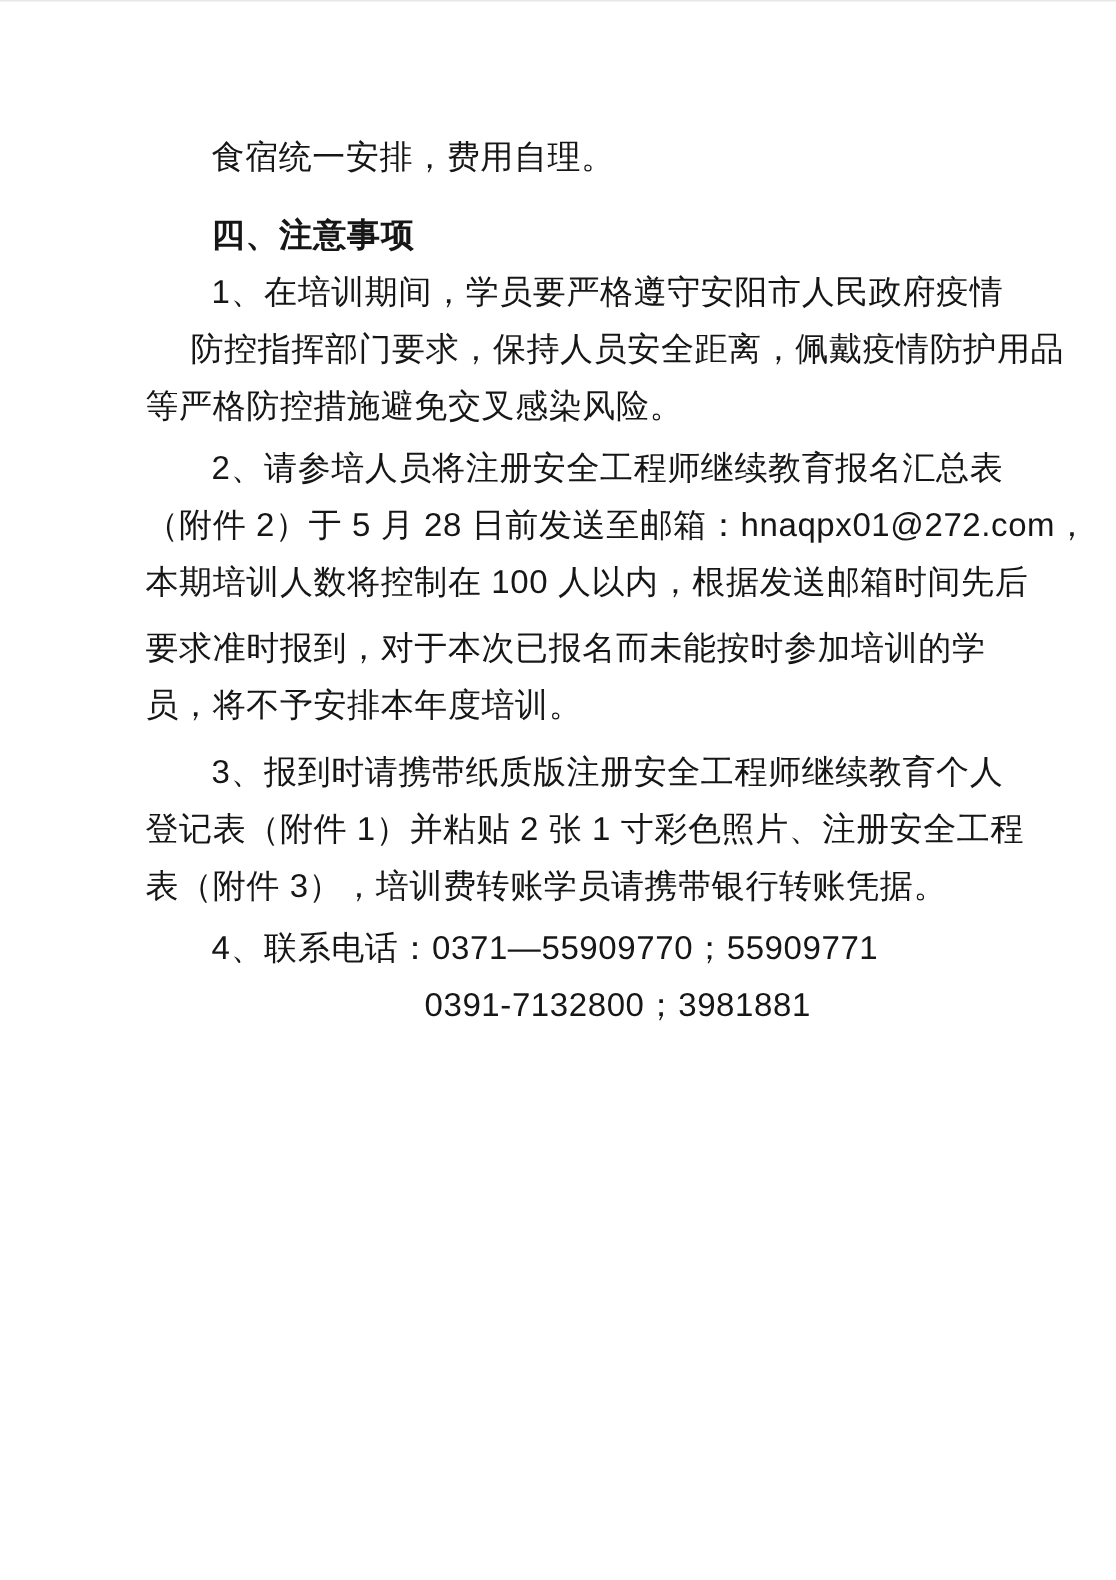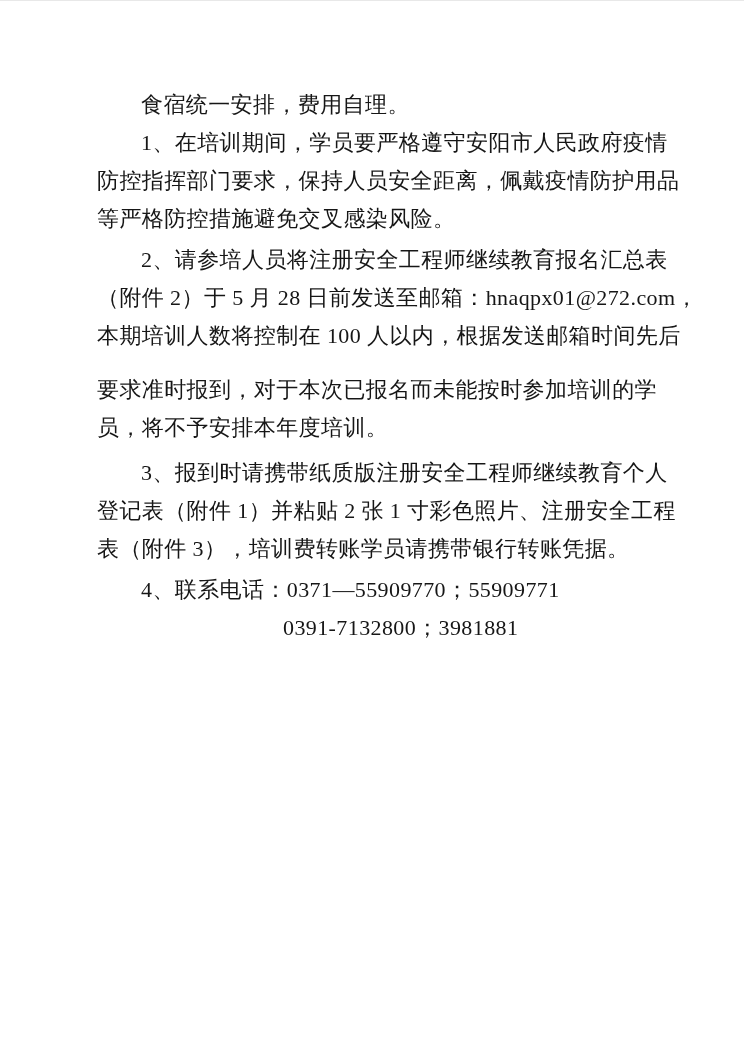--- a/index.html
+++ b/index.html
@@ -6,21 +6,21 @@
     margin: 0;
     padding: 0;
     background: #ffffff;
   }
   .page {
     position: relative;
     width: 744px;
     height: 1015px;
     background: #ffffff;
     overflow: hidden;
-    font-family: Liberation Serif, serif;
+    font-family: Liberation Sans, sans-serif;
     color: #161616;
   }
   .top-edge {
     position: absolute;
     top: 0; left: 0;
     width: 744px;
     height: 1px;
   }
   .doc-body {
     position: absolute;
@@ -50,27 +50,28 @@
     height: 4px;
   }
 </style>
 </head>
 <body>
 
 <div class="page" style="background: rgb(255, 255, 255); color: rgb(22, 22, 22);">
   <div class="top-edge" style="background: rgb(232, 232, 232);"></div>
   <div class="doc-body">
       <div class="text-line indent-1" style="margin-top: 0px;">食宿统一安排，费用自理。</div>
+      <div class="text-line heading indent-1" style="margin-top: 14px;">四、注意事项</div>
       <div class="text-line indent-1" style="margin-top: 0px;">1、在培训期间，学员要严格遵守安阳市人民政府疫情</div>
-      <div class="text-line" style="margin-top: 0px;">防控指挥部门要求，保持人员安全距离，佩戴疫情防护用品</div>
+      <div class="text-line" style="margin-top: 0px; margin-left: 30px;">防控指挥部门要求，保持人员安全距离，佩戴疫情防护用品</div>
       <div class="text-line" style="margin-top: 0px;">等严格防控措施避免交叉感染风险。</div>
       <div class="text-line indent-1" style="margin-top: 3px;">2、请参培人员将注册安全工程师继续教育报名汇总表</div>
       <div class="text-line" style="margin-top: 0px;">（附件 2）于 5 月 28 日前发送至邮箱：hnaqpx01@272.com，</div>
       <div class="text-line" style="margin-top: 0px; text-align: center;">本期培训人数将控制在 100 人以内，根据发送邮箱时间先后</div>
-      <div class="text-line" style="margin-top: 16px;">要求准时报到，对于本次已报名而未能按时参加培训的学</div>
+      <div class="text-line" style="margin-top: 6px;">要求准时报到，对于本次已报名而未能按时参加培训的学</div>
       <div class="text-line" style="margin-top: 0px;">员，将不予安排本年度培训。</div>
       <div class="text-line indent-1" style="margin-top: 7px;">3、报到时请携带纸质版注册安全工程师继续教育个人</div>
       <div class="text-line" style="margin-top: 0px; text-align: right;">登记表（附件 1）并粘贴 2 张 1 寸彩色照片、注册安全工程</div>
       <div class="text-line" style="margin-top: 0px;">表（附件 3），培训费转账学员请携带银行转账凭据。</div>
       <div class="text-line indent-1" style="margin-top: 3px;">4、联系电话：0371—55909770；55909771</div>
       <div class="text-line indent-2" style="margin-top: 0px;">0391-7132800；3981881</div>
     </div>
   <div class="bottom-edge" style="background: rgb(0, 0, 0);"></div>
 </div>
 

